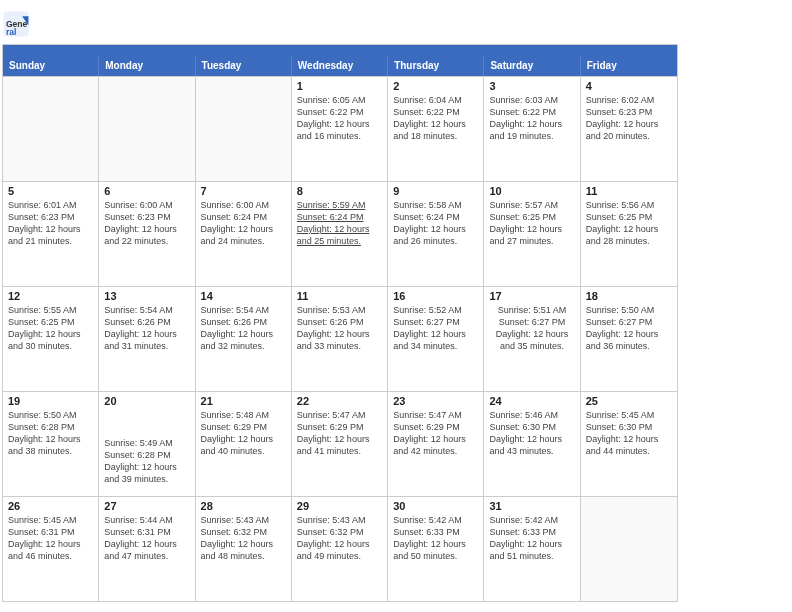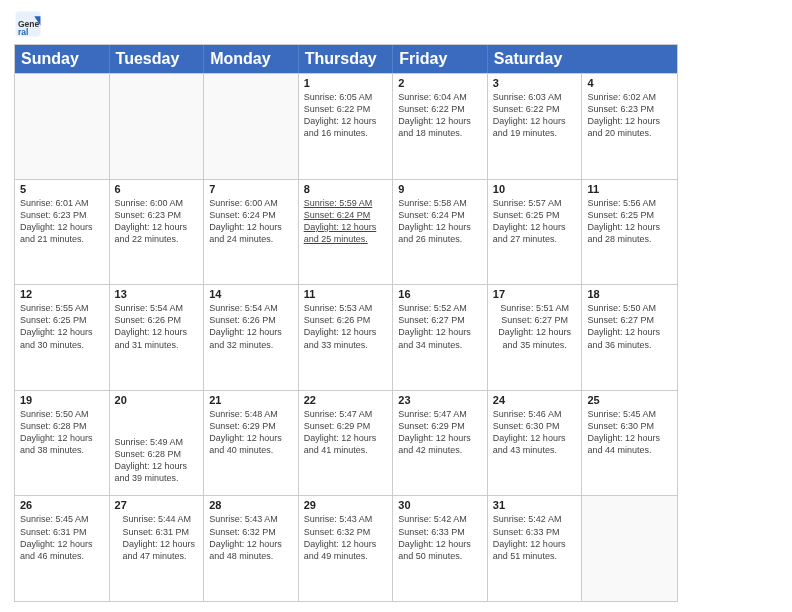--- a/index.html
+++ b/index.html
@@ -6,21 +6,21 @@
     body {
       font-family: Arial, sans-serif;
       background: #fff;
       width: 792px;
       height: 612px;
       overflow: hidden;
     }
     .page {
       width: 692px;
       height: 612px;
-      padding: 10px 14px 10px 14px;
+      padding: 10px 14px 10px 2px;
       display: flex;
       flex-direction: column;
     }
     .header {
       display: flex;
       justify-content: space-between;
       align-items: flex-start;
       margin-bottom: 6px;
     }
     .logo {
@@ -58,24 +58,25 @@
       flex-direction: column;
       border: 1px solid #ccc;
     }
     .cal-header {
       display: grid;
       grid-template-columns: repeat(7, 1fr);
       background: #3a6bbf;
     }
     .cal-header-cell {
       color: #fff;
-      font-size: 16px;
+      font-size: 10px;
       font-weight: bold;
       padding: 5px 6px;
       border-right: 1px solid #5580cc;
+      margin-top: 10px;
     }
     .cal-header-cell:last-child { border-right: none; }
     .cal-body {
       flex: 1;
       display: flex;
       flex-direction: column;
     }
     .cal-row {
       display: grid;
       grid-template-columns: repeat(7, 1fr);
@@ -124,25 +125,26 @@
     </div>
     <div class="title-section">
       <div class="month-title"></div>
       <div class="subtitle"></div>
     </div>
   </div>
 
   <div class="calendar">
     <div class="cal-header">
     <div class="cal-header-cell">Sunday</div>
+        <div class="cal-header-cell">Monday</div>
         <div class="cal-header-cell">Tuesday</div>
-        <div class="cal-header-cell">Monday</div>
+        <div class="cal-header-cell">Wednesday</div>
         <div class="cal-header-cell">Thursday</div>
+        <div class="cal-header-cell">Saturday</div>
         <div class="cal-header-cell">Friday</div>
-        <div class="cal-header-cell">Saturday</div>
       </div>
     <div class="cal-body">
     <div class="cal-row">
           <div class="cal-cell empty"></div>
           <div class="cal-cell empty"></div>
           <div class="cal-cell empty"></div>
           <div class="cal-cell">
             <div class="day-num">1</div>
             <div class="day-info" style="white-space: pre-line;">Sunrise: 6:05 AM
 Sunset: 6:22 PM
@@ -301,21 +303,21 @@
         </div>
         <div class="cal-row">
           <div class="cal-cell">
             <div class="day-num">26</div>
             <div class="day-info" style="white-space: pre-line;">Sunrise: 5:45 AM
 Sunset: 6:31 PM
 Daylight: 12 hours and 46 minutes.</div>
           </div>
           <div class="cal-cell">
             <div class="day-num">27</div>
-            <div class="day-info" style="white-space: pre-line; margin-left: 8px;">Sunrise: 5:44 AM
+            <div class="day-info" style="white-space: pre-line;">Sunrise: 5:44 AM
 Sunset: 6:31 PM
 Daylight: 12 hours and 47 minutes.</div>
           </div>
           <div class="cal-cell">
             <div class="day-num">28</div>
             <div class="day-info" style="white-space: pre-line;">Sunrise: 5:43 AM
 Sunset: 6:32 PM
 Daylight: 12 hours and 48 minutes.</div>
           </div>
           <div class="cal-cell">

